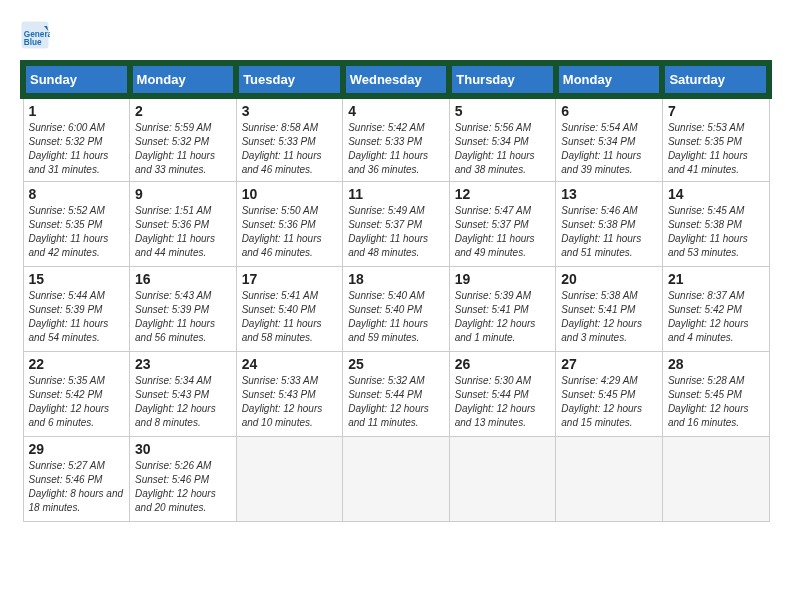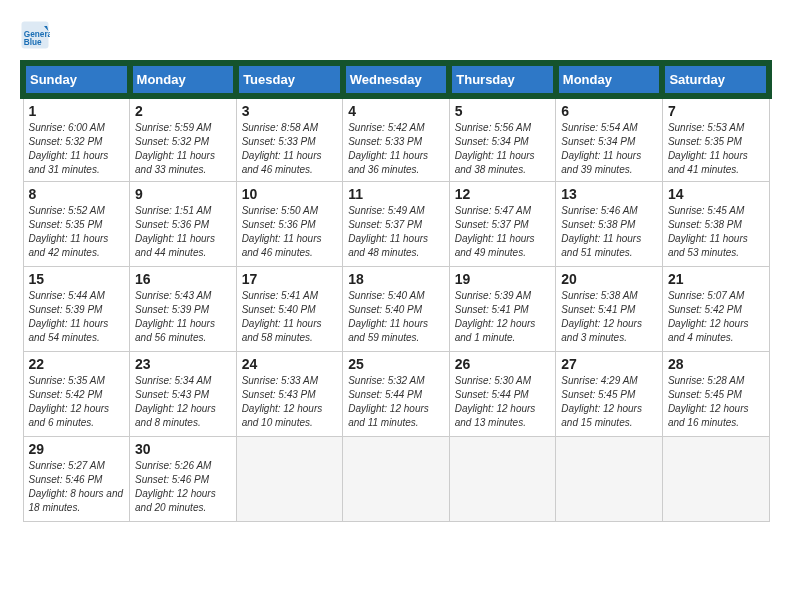--- a/index.html
+++ b/index.html
@@ -282,21 +282,21 @@
         <span class="day-num">20</span>
         <div class="cell-info">
           <span>Sunrise: 5:38 AM</span><br>
           <span>Sunset: 5:41 PM</span><br>
           <span>Daylight: 12 hours and 3 minutes.</span>
         </div>
       </td>
         <td>
         <span class="day-num">21</span>
         <div class="cell-info">
-          <span>Sunrise: 5:07 AM</span><br>
+          <span>Sunrise: 8:37 AM</span><br>
           <span>Sunset: 5:42 PM</span><br>
           <span>Daylight: 12 hours and 4 minutes.</span>
         </div>
       </td>
       </tr>
       <tr>
         <td>
         <span class="day-num">22</span>
         <div class="cell-info">
           <span>Sunrise: 5:35 AM</span><br>

